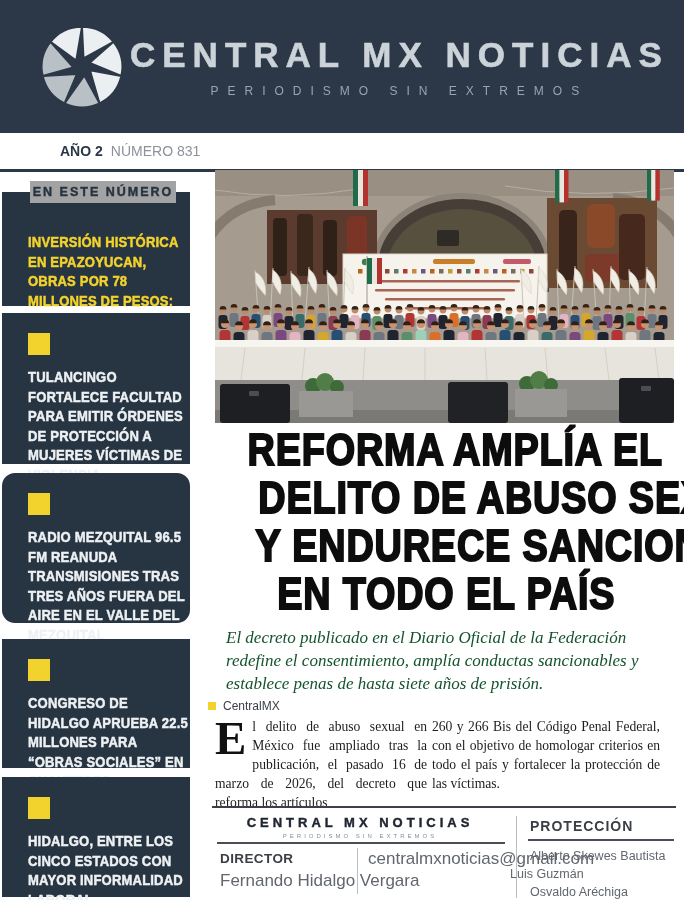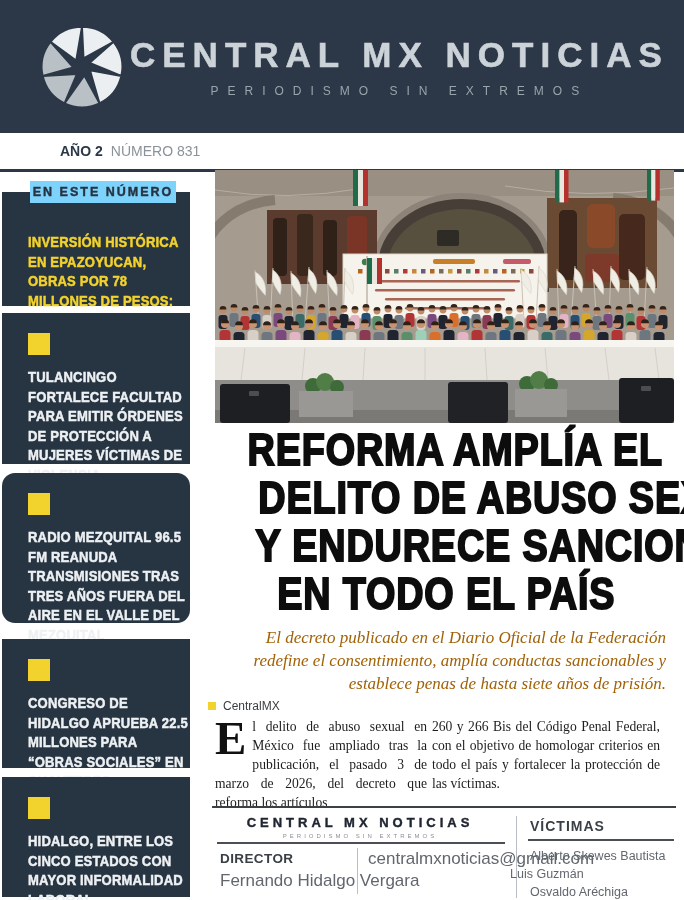--- a/index.html
+++ b/index.html
@@ -17,38 +17,38 @@
   
   .issuebar{left:0;top:133px;width:684px;height:39px;background:#ffffff;border-bottom:3px solid #2c3847;
     display:flex;align-items:center;justify-content:space-between;box-sizing:border-box;padding:0 24px 0 60px;}
   .issue-left{font-size:14px;color:#2c3847;}
   .issue-left b{font-weight:700;}
   .issue-num{color:#8b929a;margin-left:8px;font-weight:400;}
   .issue-date{font-size:14px;color:#2c3847;}
   .issue-date b{font-weight:700;}
   
   .sb-block{left:2px;width:188px;background:#273442;box-sizing:border-box;}
-  .sb-ribbon{left:30px;top:181px;width:146px;height:22px;background:#7dd3fc;color:#273442;
+  .sb-ribbon{left:30px;top:181px;width:146px;height:22px;background:#a3a3a3;color:#273442;
     font-size:12.5px;font-weight:700;letter-spacing:2px;display:flex;align-items:center;justify-content:center;z-index:3;
     -webkit-text-stroke:.4px #273442;}
   .sb-square{width:22px;height:22px;background:#f2d22c;margin:20px 0 12px 26px;}
   .sb-text{margin-left:26px;}
   .cond{display:inline-block;width:186px;transform:scaleX(.87);transform-origin:0 0;
     font-size:15px;line-height:19.5px;font-weight:700;letter-spacing:.2px;-webkit-text-stroke:.5px currentColor;}
   .sb-yellow{color:#f2d22c;}
   .sb-white{color:#eef1f3;}
   
   .photo{left:215px;top:170px;width:459px;height:253px;}
   
   .headline{left:208px;top:426px;width:476px;text-align:center;color:#0d0d0d;}
   .hl-line{font-size:45px;line-height:48px;font-weight:700;white-space:nowrap;}
   .hl-line span{display:inline-block;transform:scaleX(.84);transform-origin:50% 50%;-webkit-text-stroke:2px #0d0d0d;letter-spacing:1px;}
   
-  .subhead{left:226px;top:626px;width:440px;text-align:right;font-family:"Liberation Serif",serif;
-    font-style:italic;font-size:17px;line-height:23px;color:#a16207;}
+  .subhead{left:226px;top:626px;width:440px;text-align:left;font-family:"Liberation Serif",serif;
+    font-style:italic;font-size:17px;line-height:23px;color:#14532d;}
   .byline{left:208px;top:699px;width:476px;display:flex;align-items:center;gap:7px;}
   .byline-sq{width:8px;height:8px;background:#f2d22c;}
   .byline-txt{font-size:12px;color:#3a3f45;}
   
   .bodycol{font-family:"Liberation Serif",serif;font-size:13.6px;line-height:19px;color:#1d1d1d;text-align:justify;}
   .col1{left:215px;top:717px;width:212px;}
   .col2{left:432px;top:717px;width:228px;}
   .dropcap{float:left;font-size:47px;line-height:38px;font-weight:700;padding:2px 6px 0 0;color:#111;}
   
   .f-rule-top{left:212px;top:806px;width:464px;height:2px;background:#3c4148;}
@@ -344,21 +344,21 @@
   <div class="hl-line"><span>EN TODO EL PAÍS</span></div>
 </div>
 
 <div class="abs subhead">El decreto publicado en el Diario Oficial de la Federación redefine el consentimiento, amplía conductas sancionables y establece penas de hasta siete años de prisión.</div>
 <div class="abs byline">
   <span class="byline-sq"></span>
   <span class="byline-txt">CentralMX</span>
 </div>
 
 <div class="abs bodycol col1">
-  <span class="dropcap">E</span><span>l delito de abuso sexual en México fue ampliado tras la publicación, el pasado 3 de marzo de 2026, del decreto que reforma los artículos</span>
+  <span class="dropcap">E</span><span>l delito de abuso sexual en México fue ampliado tras la publicación, el pasado 16 de marzo de 2026, del decreto que reforma los artículos</span>
 </div>
 <div class="abs bodycol col2">
   <span>260 y 266 Bis del Código Penal Federal, con el objetivo de homologar criterios en todo el país y fortalecer la protección de las víctimas.</span>
 </div>
 
 <div class="abs f-rule-top"></div>
 
 <div class="abs f-brand-wrap">
   <div class="f-brand">CENTRAL MX NOTICIAS</div>
   <div class="f-brandtag">PERIODISMO SIN EXTREMOS</div>
@@ -377,18 +377,18 @@
 <div class="abs" style="left:368px;top:849px;">
   <span class="f-value">centralmxnoticias@gmail.com</span>
 </div>
 <div class="abs" style="left:368px;top:871px;margin-top:36px;">
   <span class="f-value">771 128 51 38</span>
 </div>
 
 <div class="abs vdiv" style="left:516px;top:816px;height:82px;"></div>
 
 <div class="abs" style="left:530px;top:817px;">
-  <span class="f-label" style="font-size:14px;letter-spacing:1px;">VÍCTIMAS</span>
+  <span class="f-label" style="font-size:14px;letter-spacing:1px;">PROTECCIÓN</span>
 </div>
 <div class="abs f-red-underline"></div>
 <div class="abs f-staff" style="left:530px;top:847px;">Alberto Skewes Bautista</div>
 <div class="abs f-staff" style="left:510px;top:865px;">Luis Guzmán</div>
 <div class="abs f-staff" style="left:530px;top:883px;">Osvaldo Aréchiga</div>
 
 </body></html>

